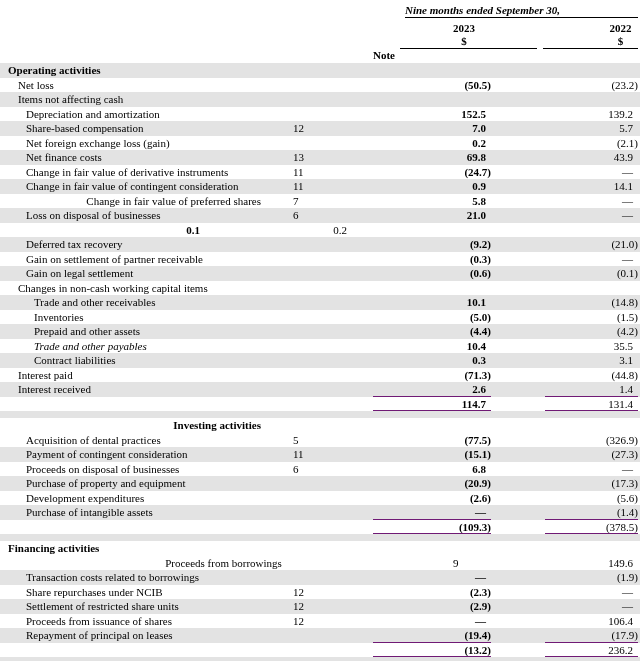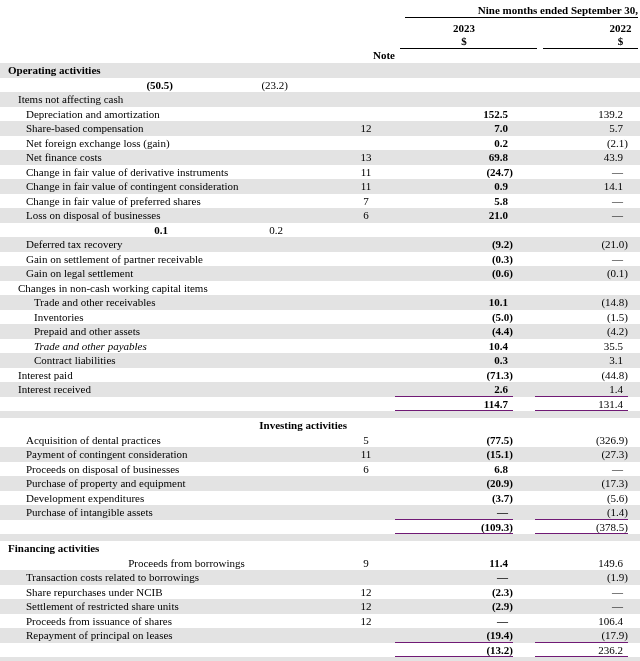--- a/index.html
+++ b/index.html
@@ -9,43 +9,45 @@
     overflow:hidden;
     background:#fff;
     font-family:"Liberation Serif", serif;
     font-size:11px;
     color:#000;
   }
   
   #col-header { position:relative; height:63px; }
   .period-label {
     position:absolute; left:405px; width:233px; top:4px;
-    text-align:right; font-weight:bold;
+    text-align:left; font-weight:bold;
     border-bottom:1px solid #000; padding-bottom:1px;
     white-space:nowrap;
+    font-style:italic;
   }
   .year-label { position:absolute; top:22px; text-align:center; font-weight:bold; }
   .year-2023 { left:405px; width:118px; }
   .year-2022 { left:574px; width:93px; }
   .cur-label { position:absolute; top:35px; text-align:center; font-weight:bold; }
   .cur-rule-1 { position:absolute; left:400px; width:137px; top:48px; height:1px; background:#000; }
   .cur-rule-2 { position:absolute; left:543px; width:95px;  top:48px; height:1px; background:#000; }
   .note-label { position:absolute; left:357px; width:38px; top:49px; text-align:right; font-weight:bold; }
   
   #table-body { position:relative; }
   .row {
     display:flex;
     height:14.5px; line-height:14.5px;
-    padding-left:7px; padding-right:12px;
+    padding-left:7px; padding-right:2px;
     box-sizing:border-box;
     white-space:nowrap;
+    gap:32px;
   }
   .row.shaded { background:#e3e3e3; }
   .cell-label { flex:1 1 auto; overflow:hidden; }
-  .cell-note  { flex:0 0 38px; text-align:center; }
+  .cell-note  { flex:0 0 38px; text-align:left; }
   .cell-v2023 { flex:0 0 118px; margin-left:10px; text-align:right; font-weight:bold; box-sizing:border-box; }
   .cell-v2022 { flex:0 0 93px;  margin-left:22px; text-align:right; box-sizing:border-box; }
   .cell-v2023.pad, .cell-v2022.pad { padding-right:5px; }
   .t-section .cell-label { font-weight:bold; }
   .t-spacer { height:7px; }
   .rule .cell-v2023, .rule .cell-v2022 { border-bottom:1px solid #701a75; }
 </style>
 </head>
 <body>
 
@@ -63,20 +65,21 @@
   </div>
 
   <div id="table-body">
       <div class="row t-section shaded">
       <div class="cell-label" style="padding-left: 1px;">Operating activities</div>
       <div class="cell-note"></div>
       <div class="cell-v2023"></div>
       <div class="cell-v2022"></div>
     </div>
       <div class="row t-item">
+      <div class="cell-label" style="padding-left: 11px;">Net loss</div>
       <div class="cell-note"></div>
       <div class="cell-v2023">(50.5)</div>
       <div class="cell-v2022">(23.2)</div>
     </div>
       <div class="row t-subheader shaded">
       <div class="cell-label" style="padding-left: 11px;">Items not affecting cash</div>
       <div class="cell-note"></div>
       <div class="cell-v2023"></div>
       <div class="cell-v2022"></div>
     </div>
@@ -110,21 +113,21 @@
       <div class="cell-v2023">(24.7)</div>
       <div class="cell-v2022 pad">—</div>
     </div>
       <div class="row t-item shaded">
       <div class="cell-label" style="padding-left: 19px;">Change in fair value of contingent consideration</div>
       <div class="cell-note">11</div>
       <div class="cell-v2023 pad">0.9</div>
       <div class="cell-v2022 pad">14.1</div>
     </div>
       <div class="row t-item">
-      <div class="cell-label" style="padding-left: 19px;">Change in fair value of preferred shares</div>
+      <div class="cell-label" style="padding-left: 19px; text-align: right;">Change in fair value of preferred shares</div>
       <div class="cell-note">7</div>
       <div class="cell-v2023 pad">5.8</div>
       <div class="cell-v2022 pad">—</div>
     </div>
       <div class="row t-item shaded">
       <div class="cell-label" style="padding-left: 19px;">Loss on disposal of businesses</div>
       <div class="cell-note">6</div>
       <div class="cell-v2023 pad">21.0</div>
       <div class="cell-v2022 pad">—</div>
     </div>
@@ -237,21 +240,21 @@
     </div>
       <div class="row t-item shaded">
       <div class="cell-label" style="padding-left: 19px;">Purchase of property and equipment</div>
       <div class="cell-note"></div>
       <div class="cell-v2023">(20.9)</div>
       <div class="cell-v2022">(17.3)</div>
     </div>
       <div class="row t-item">
       <div class="cell-label" style="padding-left: 19px;">Development expenditures</div>
       <div class="cell-note"></div>
-      <div class="cell-v2023">(3.7)</div>
+      <div class="cell-v2023">(2.6)</div>
       <div class="cell-v2022">(5.6)</div>
     </div>
       <div class="row t-item shaded rule">
       <div class="cell-label" style="padding-left: 19px;">Purchase of intangible assets</div>
       <div class="cell-note"></div>
       <div class="cell-v2023 pad">—</div>
       <div class="cell-v2022">(1.4)</div>
     </div>
       <div class="row t-total rule">
       <div class="cell-label" style="padding-left: 1px;"></div>
@@ -267,21 +270,20 @@
     </div>
       <div class="row t-section">
       <div class="cell-label" style="padding-left: 1px;">Financing activities</div>
       <div class="cell-note"></div>
       <div class="cell-v2023"></div>
       <div class="cell-v2022"></div>
     </div>
       <div class="row t-item">
       <div class="cell-label" style="padding-left: 19px; text-align: center;">Proceeds from borrowings</div>
       <div class="cell-note">9</div>
-      <div class="cell-v2023 pad">11.4</div>
       <div class="cell-v2022 pad">149.6</div>
     </div>
       <div class="row t-item shaded">
       <div class="cell-label" style="padding-left: 19px;">Transaction costs related to borrowings</div>
       <div class="cell-note"></div>
       <div class="cell-v2023 pad">—</div>
       <div class="cell-v2022">(1.9)</div>
     </div>
       <div class="row t-item">
       <div class="cell-label" style="padding-left: 19px;">Share repurchases under NCIB</div>

